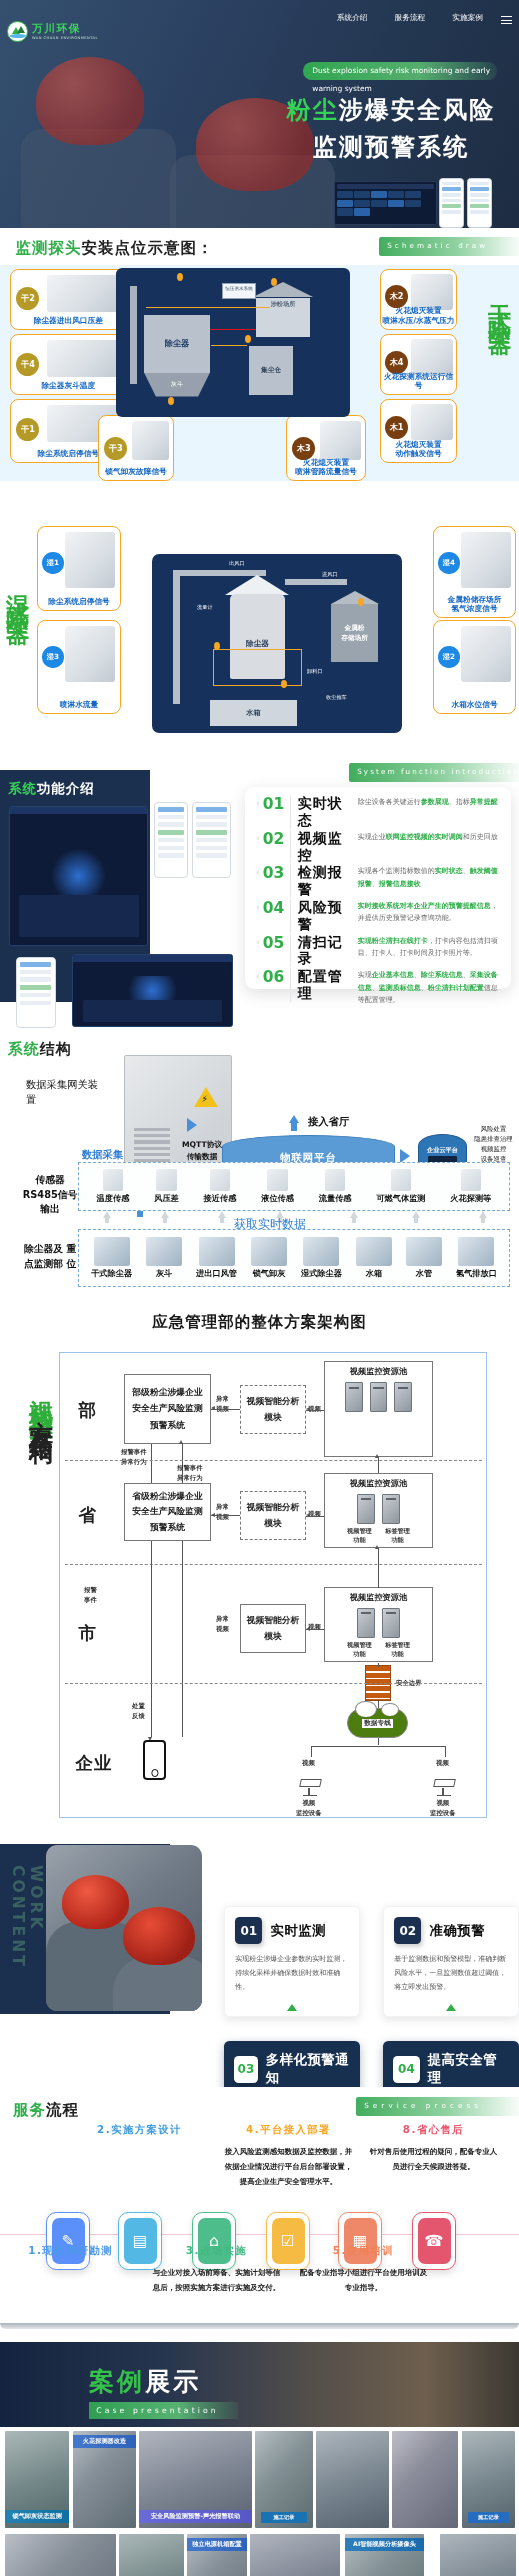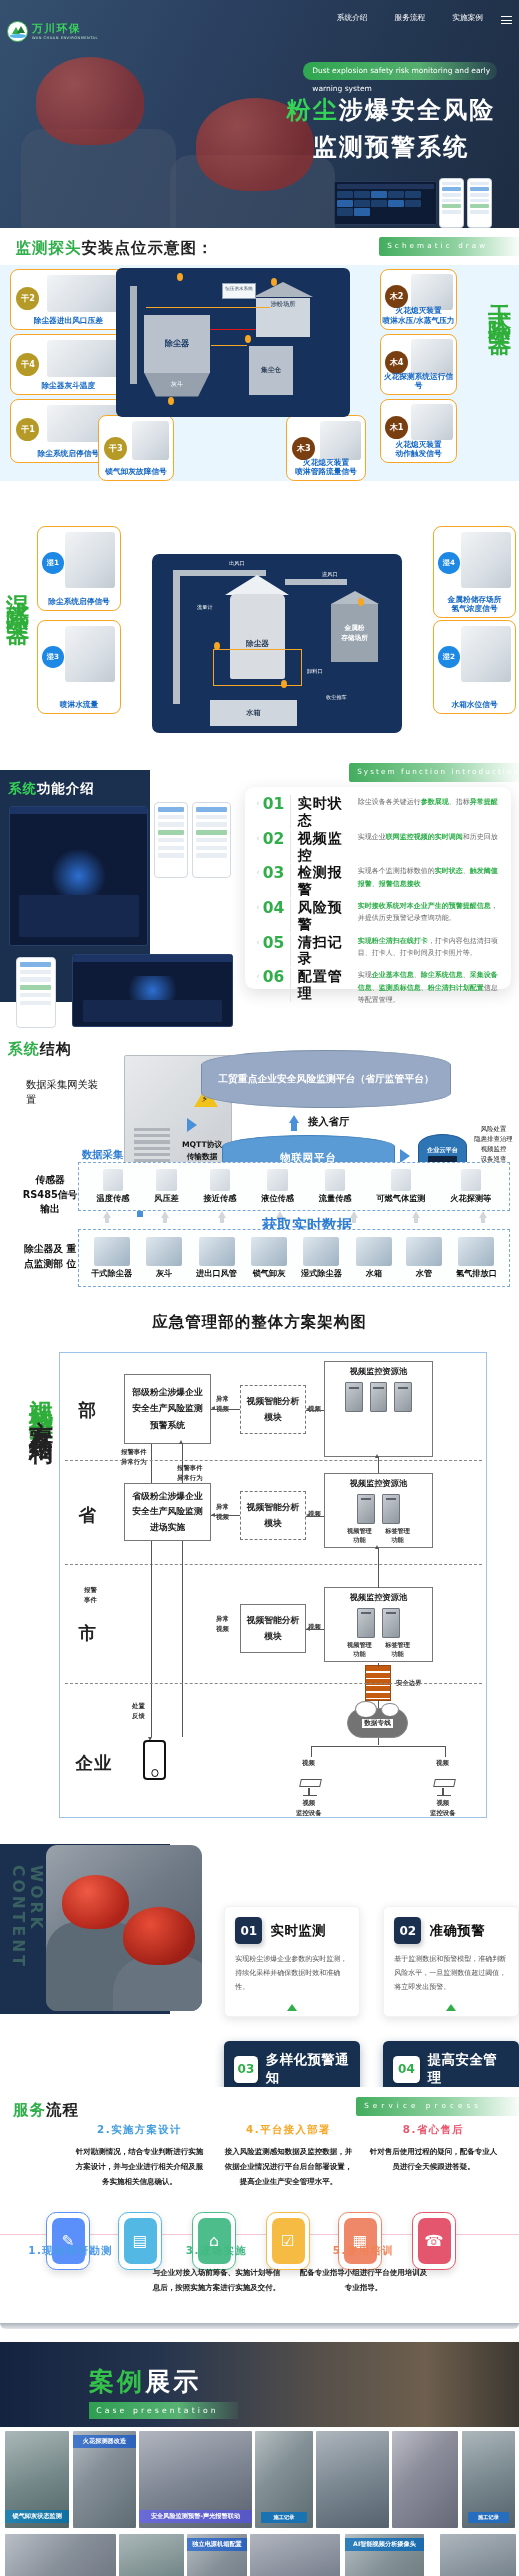--- a/index.html
+++ b/index.html
@@ -166,21 +166,21 @@
   .show-lbl{left:396px;top:153px;font-size:6.7px;font-weight:bold;color:#111;}
   .dash-box{position:absolute;border:1px dashed #7da7d9;background:#fdfefe;display:flex;align-items:center;justify-content:space-around;padding:3.1px 5.2px;}
   .sensor-box{left:78px;top:134px;width:432px;height:49px;}
   .equip-box{left:78px;top:201px;width:432px;height:58px;}
   .cell{text-align:center;}
   .cell .cph{margin:0 auto 2.1px;background:linear-gradient(135deg,#eef1f4,#cdd5dc);border-radius:2.1px;}
   .sensor-box .cph{width:20.6px;height:21.6px;}
   .equip-box .cph{width:36px;height:29px;background:linear-gradient(135deg,#dfe7ee,#9fb2c2);}
   .cell .cl{font-size:8.2px;font-weight:bold;color:#111;}
   .side-lbl{position:absolute;width:57px;text-align:center;font-size:9.8px;font-weight:bold;color:#111;line-height:1.5;}
-  .realtime{position:absolute;left:234px;top:188px;font-size:15px;font-weight:bold;color:#2d7dd2;margin-left:28px;}
+  .realtime{position:absolute;left:234px;top:188px;font-size:12px;font-weight:normal;color:#2d7dd2;}
   .gray-up{position:absolute;width:0;height:0;border-left:4.6px solid transparent;border-right:4.6px solid transparent;border-bottom:7.2px solid #d2d7db;}
   .gray-up::after{content:"";position:absolute;left:-2.1px;top:7.2px;width:4.1px;height:5.2px;background:#d2d7db;}
 
   
   .arch-sec{top:1303px;height:541px;background:#fff;}
   .arch-title{position:absolute;left:0;top:9.3px;width:100%;text-align:center;font-size:15.5px;font-weight:bold;color:#1a1a1a;letter-spacing:1px;}
   .arch-vert{position:absolute;left:25px;top:77px;writing-mode:vertical-rl;font-size:24px;font-weight:bold;letter-spacing:5.2px;color:#222;}
   .arch-vert .acc{color:#2fae3a;}
   .arch-box{position:absolute;left:59px;top:49px;width:428px;height:466px;border:1px solid #9dc3e6;background:#fff;}
   .ab{position:absolute;}
@@ -194,21 +194,21 @@
   .server{width:17.5px;height:30px;background:linear-gradient(135deg,#c9ced3,#8f979e);border:0.5px solid #6e757c;border-radius:1px;}
   .server::before{content:"";display:block;margin:3.1px auto 0;width:10.3px;height:2.1px;background:#5c636a;}
   .mgmt{display:flex;justify-content:center;gap:13.4px;font-size:6.2px;font-weight:bold;color:#333;margin-top:3.1px;white-space:pre-line;line-height:1.4;}
   .hline{position:absolute;height:0.8px;background:#555;}
   .vline{position:absolute;width:0.8px;background:#555;}
   .l-arr{position:absolute;width:0;height:0;border-top:2.6px solid transparent;border-bottom:2.6px solid transparent;border-right:4.1px solid #555;}
   .d-arr{position:absolute;width:0;height:0;border-left:2.6px solid transparent;border-right:2.6px solid transparent;border-top:4.1px solid #555;}
   .u-arr{position:absolute;width:0;height:0;border-left:2.6px solid transparent;border-right:2.6px solid transparent;border-bottom:4.1px solid #555;}
   .divider{position:absolute;left:5.2px;width:417px;border-top:1px dashed #888;}
   .firewall{position:absolute;width:24px;height:34px;background:repeating-linear-gradient(180deg,#c55a11 0 5.2px,#fff 5.2px 6.7px);outline:0.5px solid #9a4a10;}
-  .cloud-shape{position:absolute;width:61px;height:30px;background:#737373;border:1px solid #888;border-radius:15.5px;display:flex;align-items:center;justify-content:center;font-size:6.7px;font-weight:bold;color:#333;}
+  .cloud-shape{position:absolute;width:61px;height:30px;background:#4d7c0f;border:1px solid #888;border-radius:15.5px;display:flex;align-items:center;justify-content:center;font-size:6.7px;font-weight:bold;color:#333;}
   .cloud-shape::before{content:"";position:absolute;left:7.2px;top:-8.2px;width:19.6px;height:15.5px;background:#fff;border:1px solid #888;border-radius:50%;border-bottom:none;}
   .cloud-shape::after{content:"";position:absolute;right:8.2px;top:-6.2px;width:15.5px;height:12.4px;background:#fff;border:1px solid #888;border-radius:50%;border-bottom:none;}
   .cloud-shape span{position:relative;z-index:2;background:#fff;padding:0 2.1px;}
   .ph-icon{position:absolute;width:23px;height:40px;border:2.1px solid #111;border-radius:4.1px;}
   .ph-icon::after{content:"";position:absolute;left:50%;bottom:1.5px;transform:translateX(-50%);width:5.2px;height:5.2px;border:1px solid #111;border-radius:50%;}
   .cam{position:absolute;width:28px;height:20.6px;}
   .cam .c-body{position:absolute;left:2.1px;top:3.1px;width:20.6px;height:8.2px;background:#fff;border:1px solid #555;transform:skewX(-12deg);}
   .cam .c-base{position:absolute;left:10.3px;top:12.4px;width:2.1px;height:6.2px;background:#555;}
   .cam .c-foot{position:absolute;left:5.2px;top:18.5px;width:13.4px;height:1.5px;background:#555;}
 
@@ -547,21 +547,20 @@
         <div class="vents"></div>
       </div>
     <div class="st collect">数据采集</div>
     <div class="st" style="left:135px;top:174px;">
         <div class="up-arrow"></div>
         <div class="up-stem" style="height:7.2px;"></div>
       </div>
     <div class="st r-arrow" style="left:187px;top:90px;"></div>
     <div class="st mqtt">MQTT协议
 传输数据</div>
-    <div class="cyl cyl-top">工贸重点企业安全风险监测平台（省厅监管平台）</div>
     <div class="st" style="left:289px;top:87px;">
         <div class="up-arrow"></div>
         <div class="up-stem" style="height:8.2px;"></div>
       </div>
     <div class="st join-lbl">接入省厅</div>
     <div class="cyl cyl-iot">物联网平台</div>
     <div class="st r-arrow" style="left:400px;top:121px;"></div>
     <div class="cyl cyl-ent">
         <span>企业云平台</span>
         <div class="mini"></div>
@@ -689,21 +688,21 @@
         <div class="d-arr" style="left:88px;top:132px;"></div>
       <div class="vline" style="left:122px;top:91px;height:41px;"></div>
         <div class="u-arr" style="left:119px;top:87px;"></div>
       <div class="divider" style="top:107px;"></div>
       <div class="ab small-lbl" style="left:117px;top:111px;">报警事件
 异常行为</div>
 
       <div class="ab lvl" style="left:18.5px;top:150px;">省</div>
       <div class="ab gbox" style="left:64px;top:130px;width:87px;height:58px;font-size:8.8px;line-height:1.75;">省级粉尘涉爆企业
 安全生产风险监测
-进场实施</div>
+预警系统</div>
       <div class="ab small-lbl" style="left:156px;top:150px;">异常
 视频</div>
       <div class="hline" style="left:151px;top:162px;width:29px;"></div>
         <div class="l-arr" style="left:151px;top:160px;"></div>
       <div class="ab gbox dash" style="left:180px;top:138px;width:66px;height:49px;font-size:8.8px;line-height:1.8;">视频智能分析
 模块</div>
       <div class="ab small-lbl" style="left:248px;top:157px;">视频</div>
       <div class="hline" style="left:246px;top:163px;width:17.5px;"></div>
         <div class="l-arr" style="left:246px;top:160px;"></div>
       <div class="ab pool" style="left:264px;top:120px;width:109px;height:75px;">
@@ -827,21 +826,20 @@
       </div>
   </section>
 
   <section class="service-sec">
     <h2 class="svc-title"><span class="acc">服务</span><span>流程</span></h2>
     <div class="ribbon">Service process</div>
     <div class="svc-line"></div>
     <div id="steps-top">
         <div class="step" style="left: 75px; top: 36px;">
           <div class="st-t" style="color: rgb(62, 155, 220);">2.实施方案设计</div>
-          <div class="st-d">针对勘测情况，结合专业判断进行实施方案设计，并与企业进行相关介绍及服务实施相关信息确认。</div>
         </div>
         <div class="step" style="left: 224px; top: 36px;">
           <div class="st-t" style="color: rgb(245, 166, 35);">4.平台接入部署</div>
           <div class="st-d">接入风险监测感知数据及监控数据，并依据企业情况进行平台后台部署设置，提高企业生产安全管理水平。</div>
         </div>
         <div class="step" style="left: 369px; top: 36px;">
           <div class="st-t" style="color: rgb(232, 86, 109);">8.省心售后</div>
           <div class="st-d">针对售后使用过程的疑问，配备专业人员进行全天候跟进答疑。</div>
         </div>
       </div>

